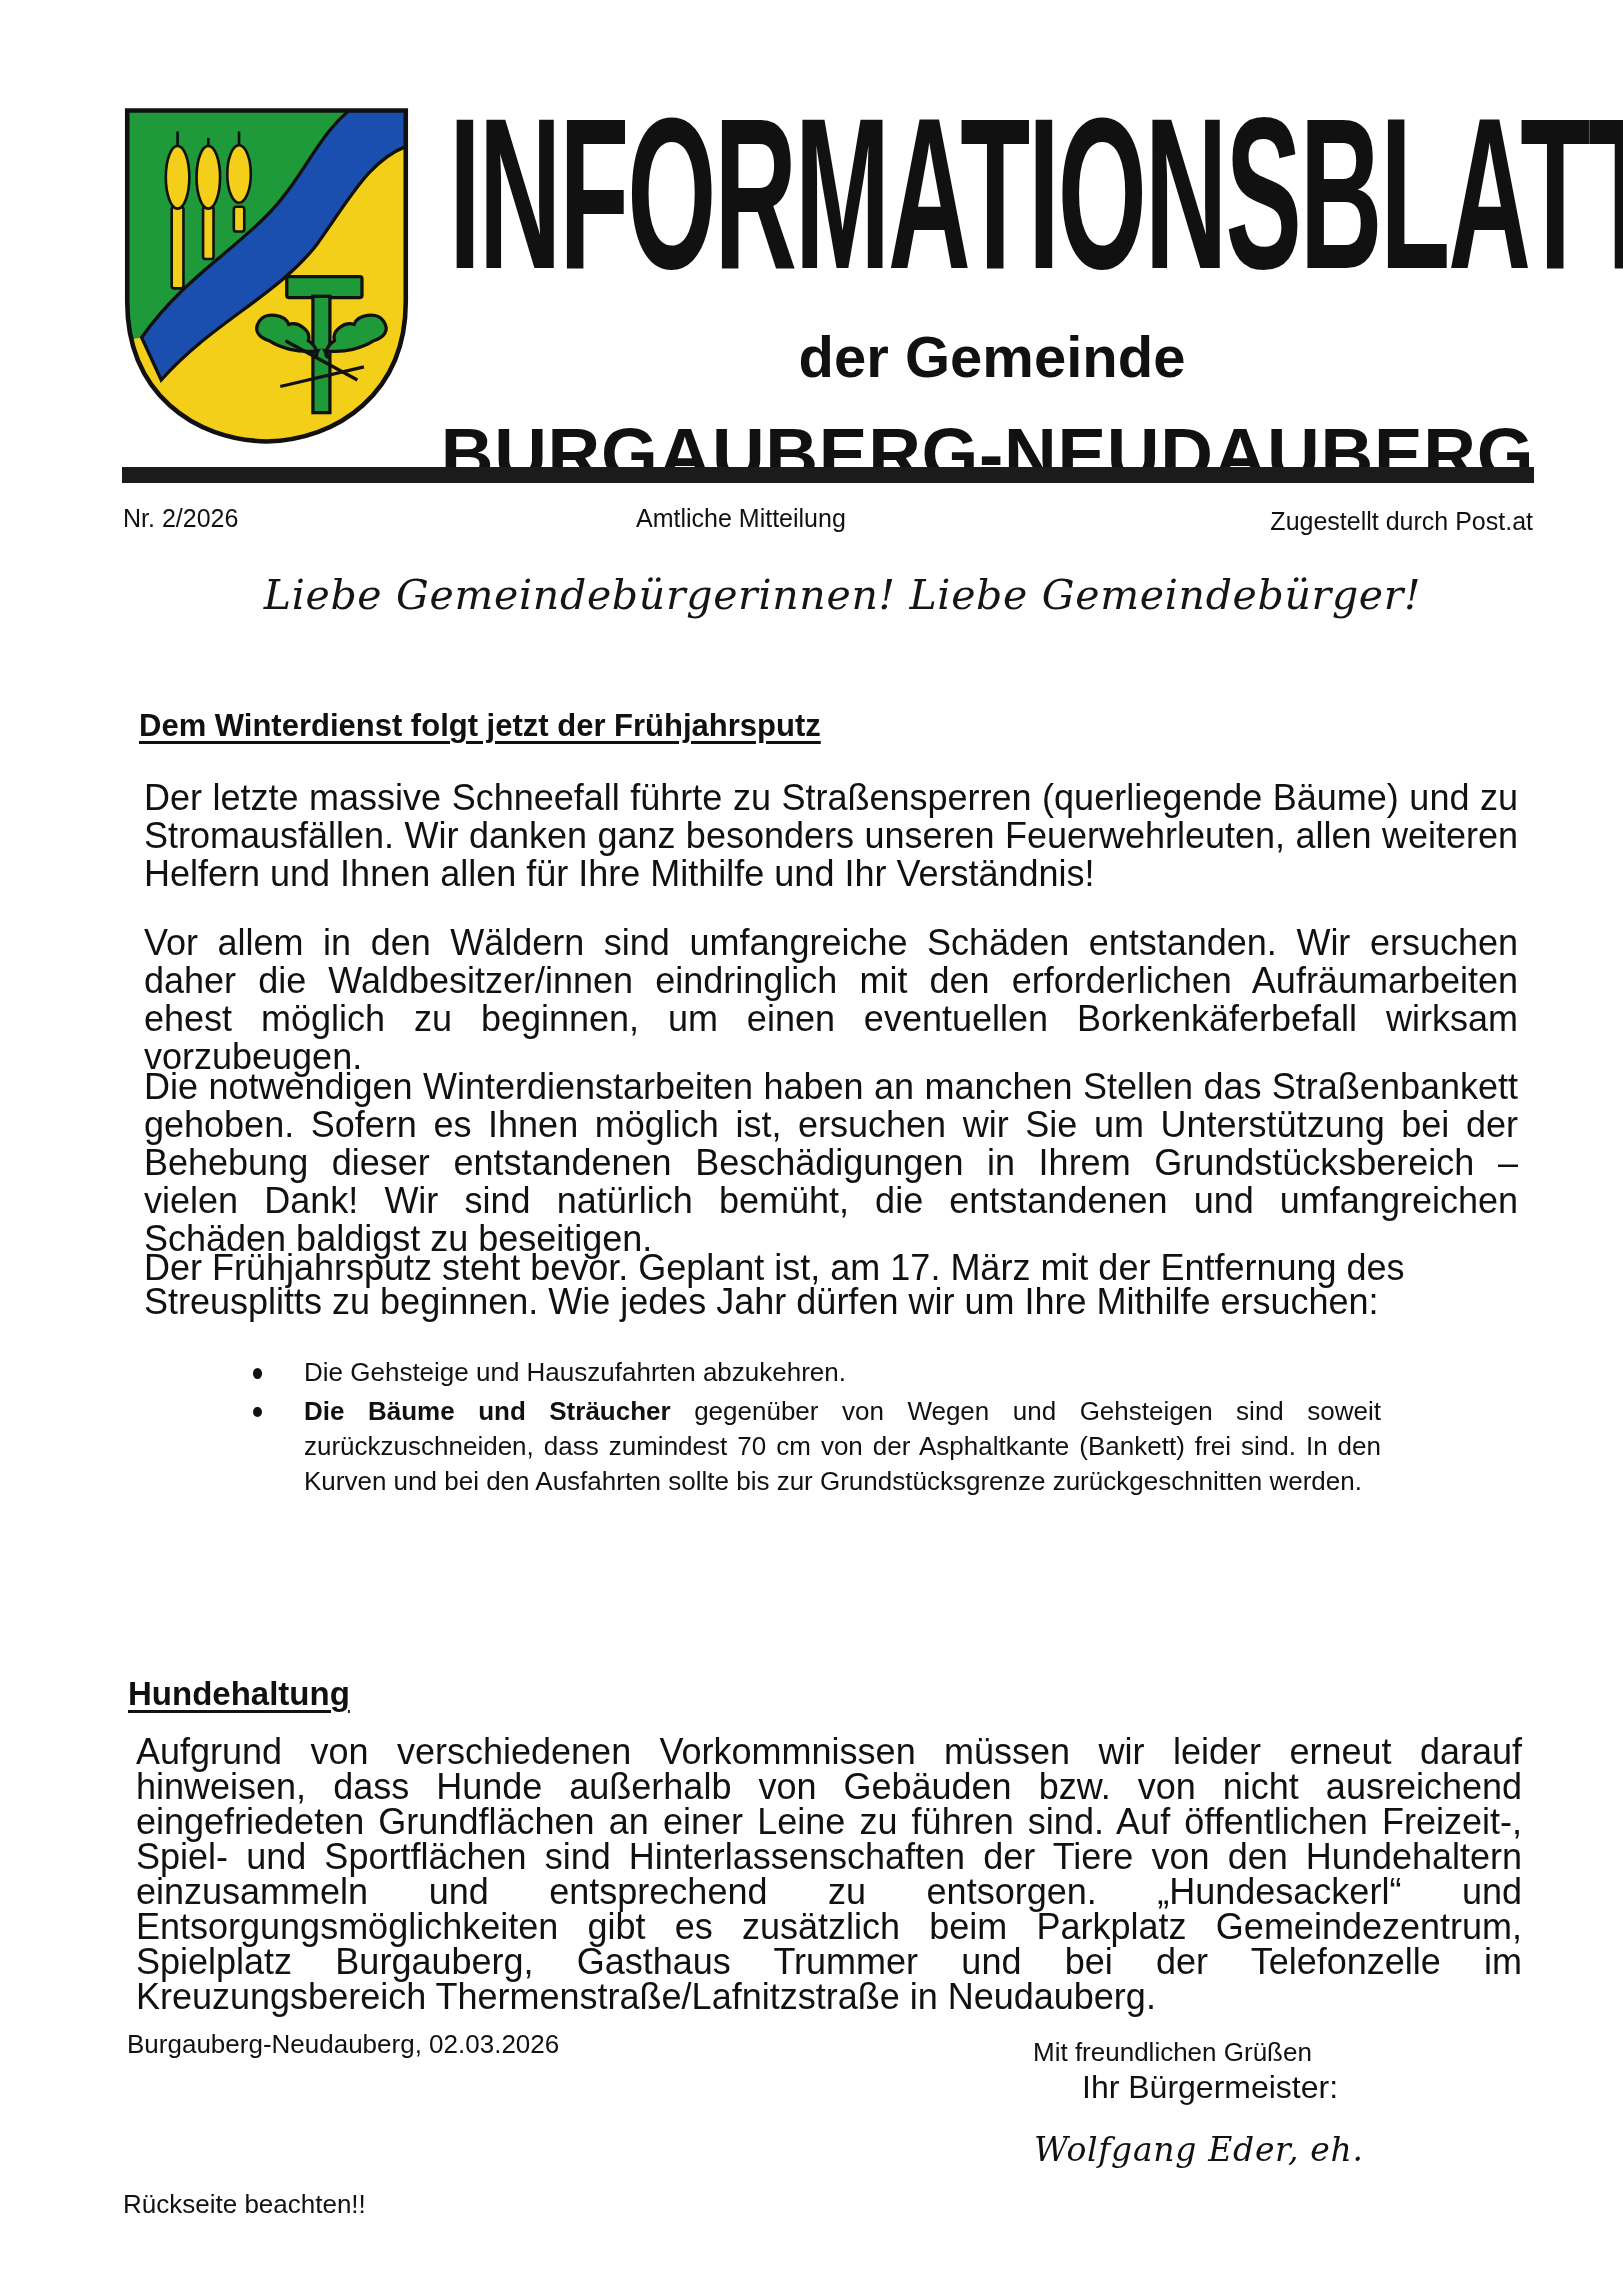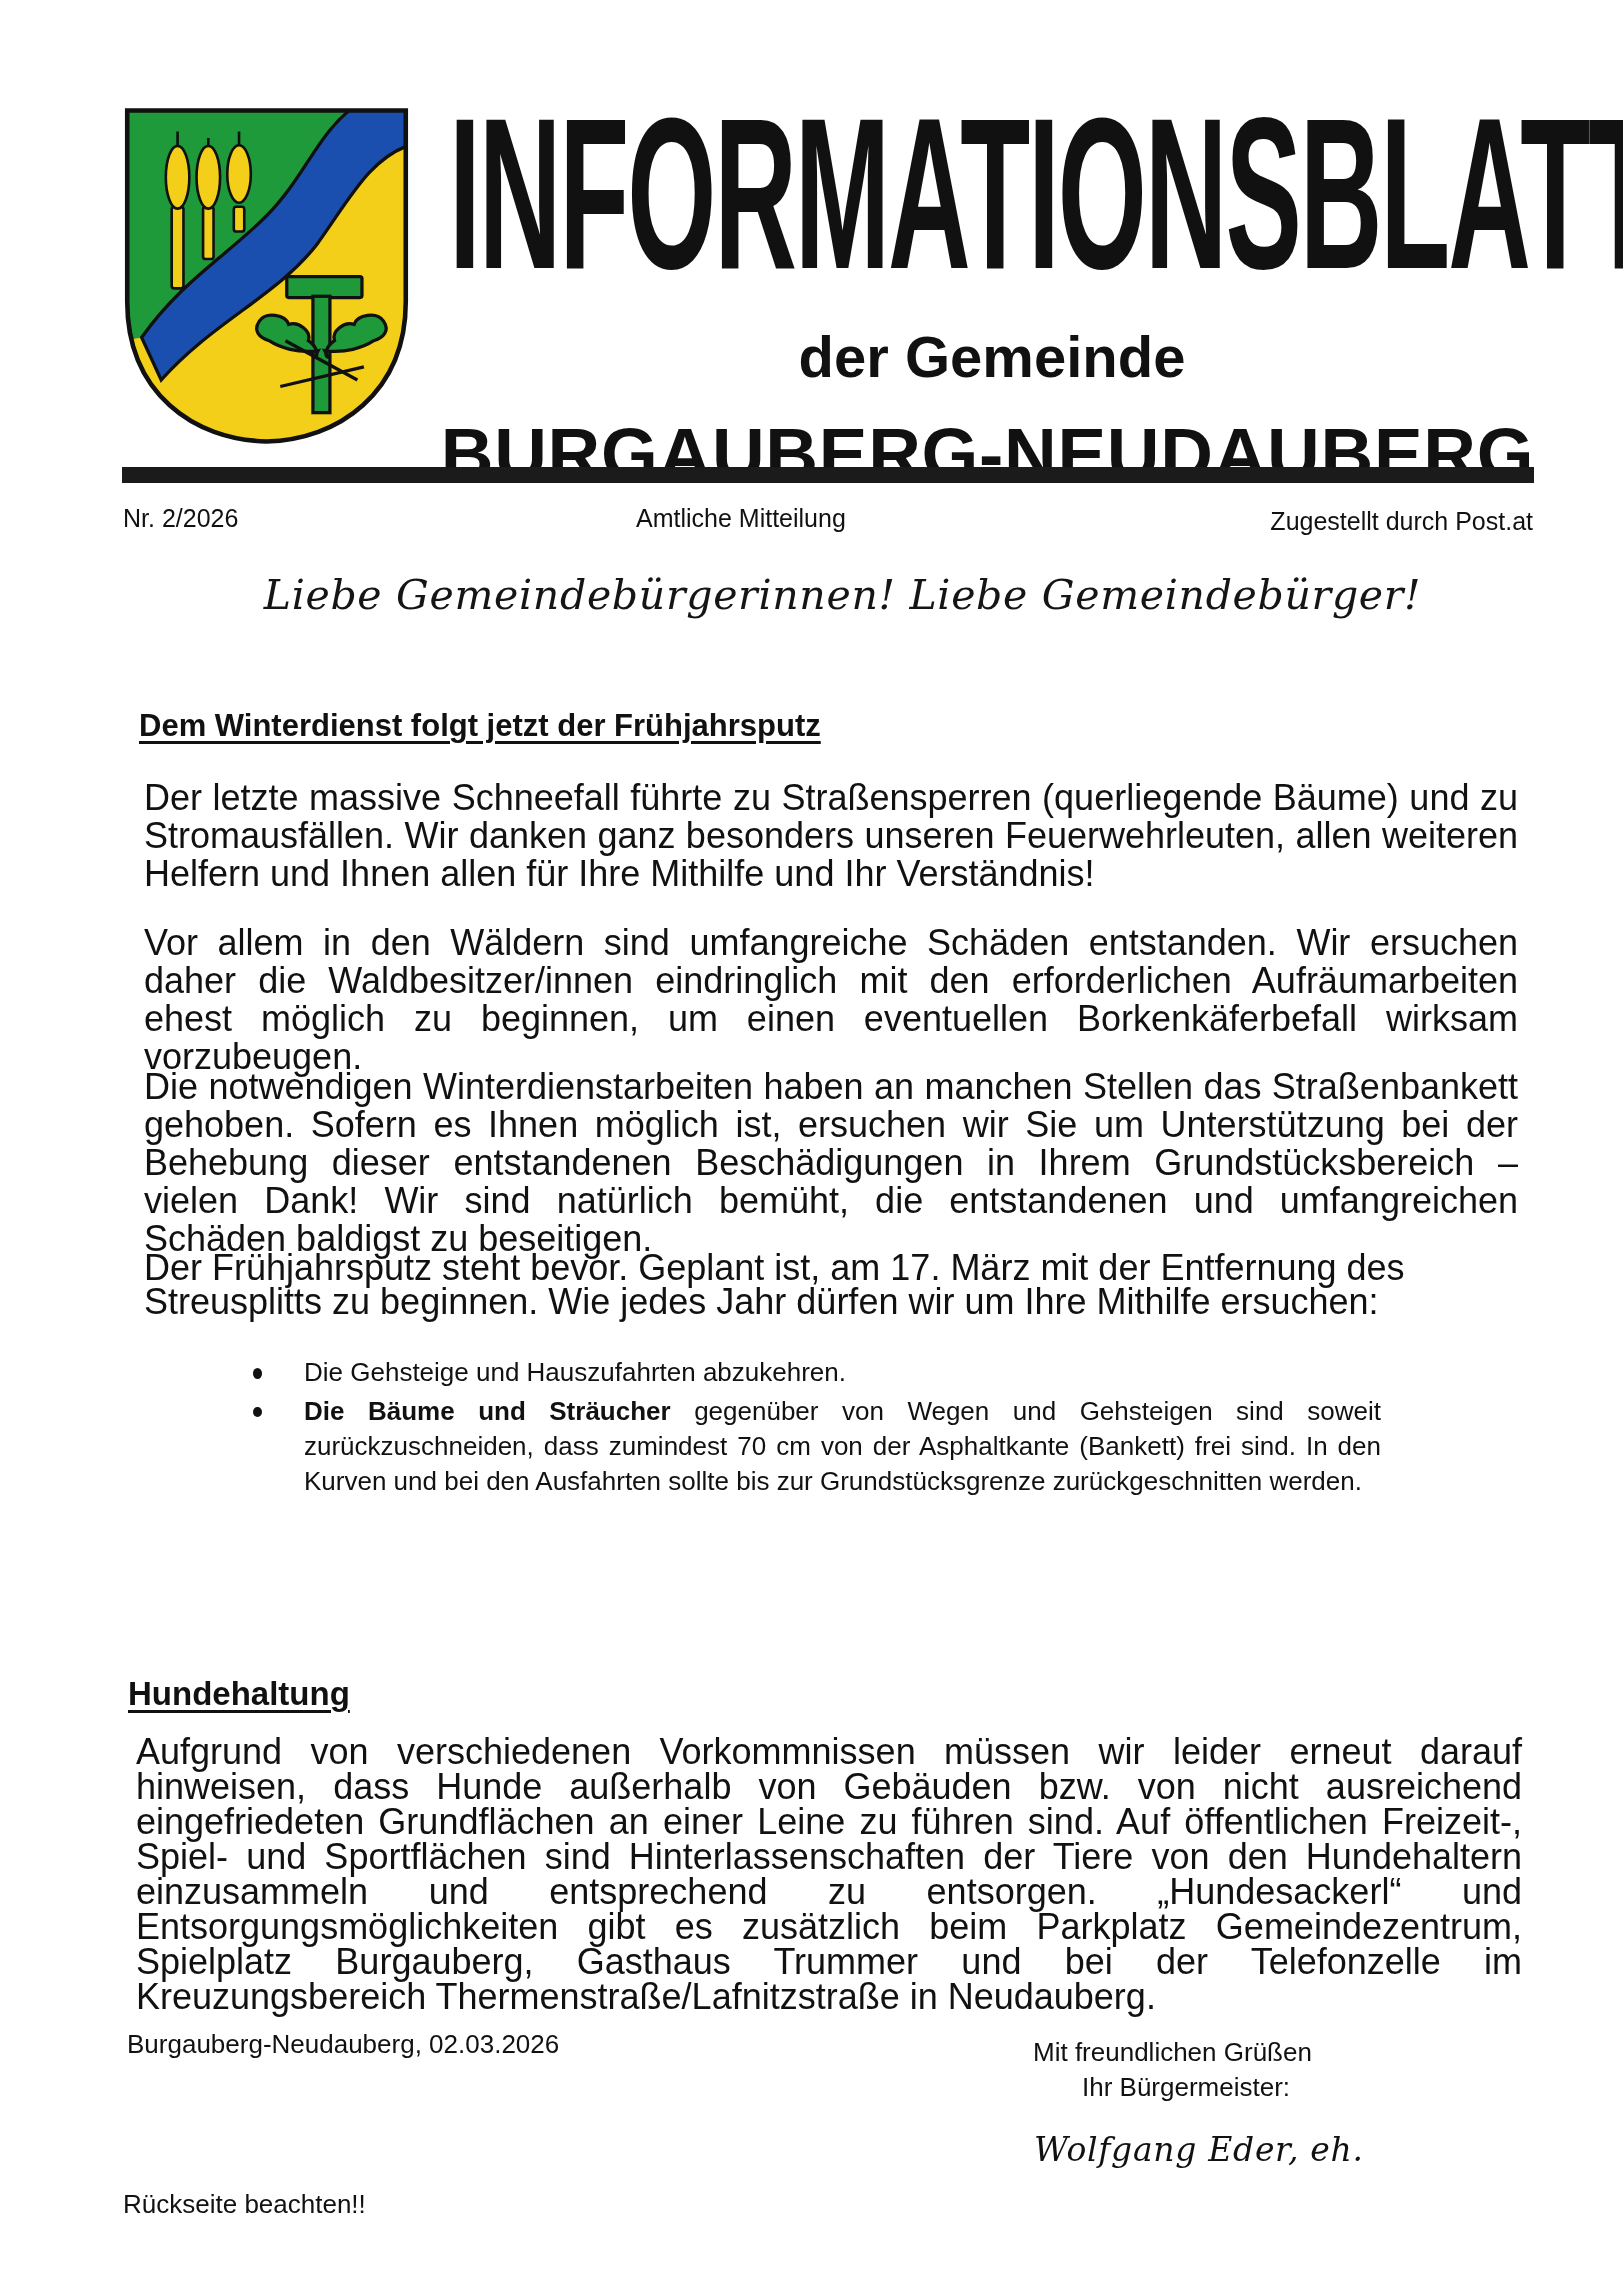--- a/index.html
+++ b/index.html
@@ -66,21 +66,21 @@
   #bullet-list li .dot {
     position: absolute; left: 3.9px; top: 13px; width: 9.2px; height: 10.5px;
     border-radius: 50%; background: #111;
   }
 
   #section2-heading { left: 128px; top: 1675px; font-size: 33px; }
   #s2-p1 { left: 128px; width: 1386px; top: 1734px; line-height: 35px; }
 
   #closing-place-date { left: 127px; top: 2029px; font-size: 26px; }
   #closing-greeting { left: 1033px; top: 2035px; font-size: 26px; line-height: 35px; }
-  #closing-title { left: 1082px; top: 2070px; font-size: 26px; line-height: 35px; }
+  #closing-title { left: 1082px; top: 2070px; font-size: 32px; line-height: 35px; }
   #signature {
     left: 1034px; top: 2130px; font-family: "DejaVu Serif", serif; font-style: italic;
     font-size: 33px; line-height: 39px; letter-spacing: 0.7px;
   }
   #backside-note { left: 123px; top: 2189px; font-size: 26px; }
 
   b { font-weight: bold; }
 </style>
 </head>
 <body>

